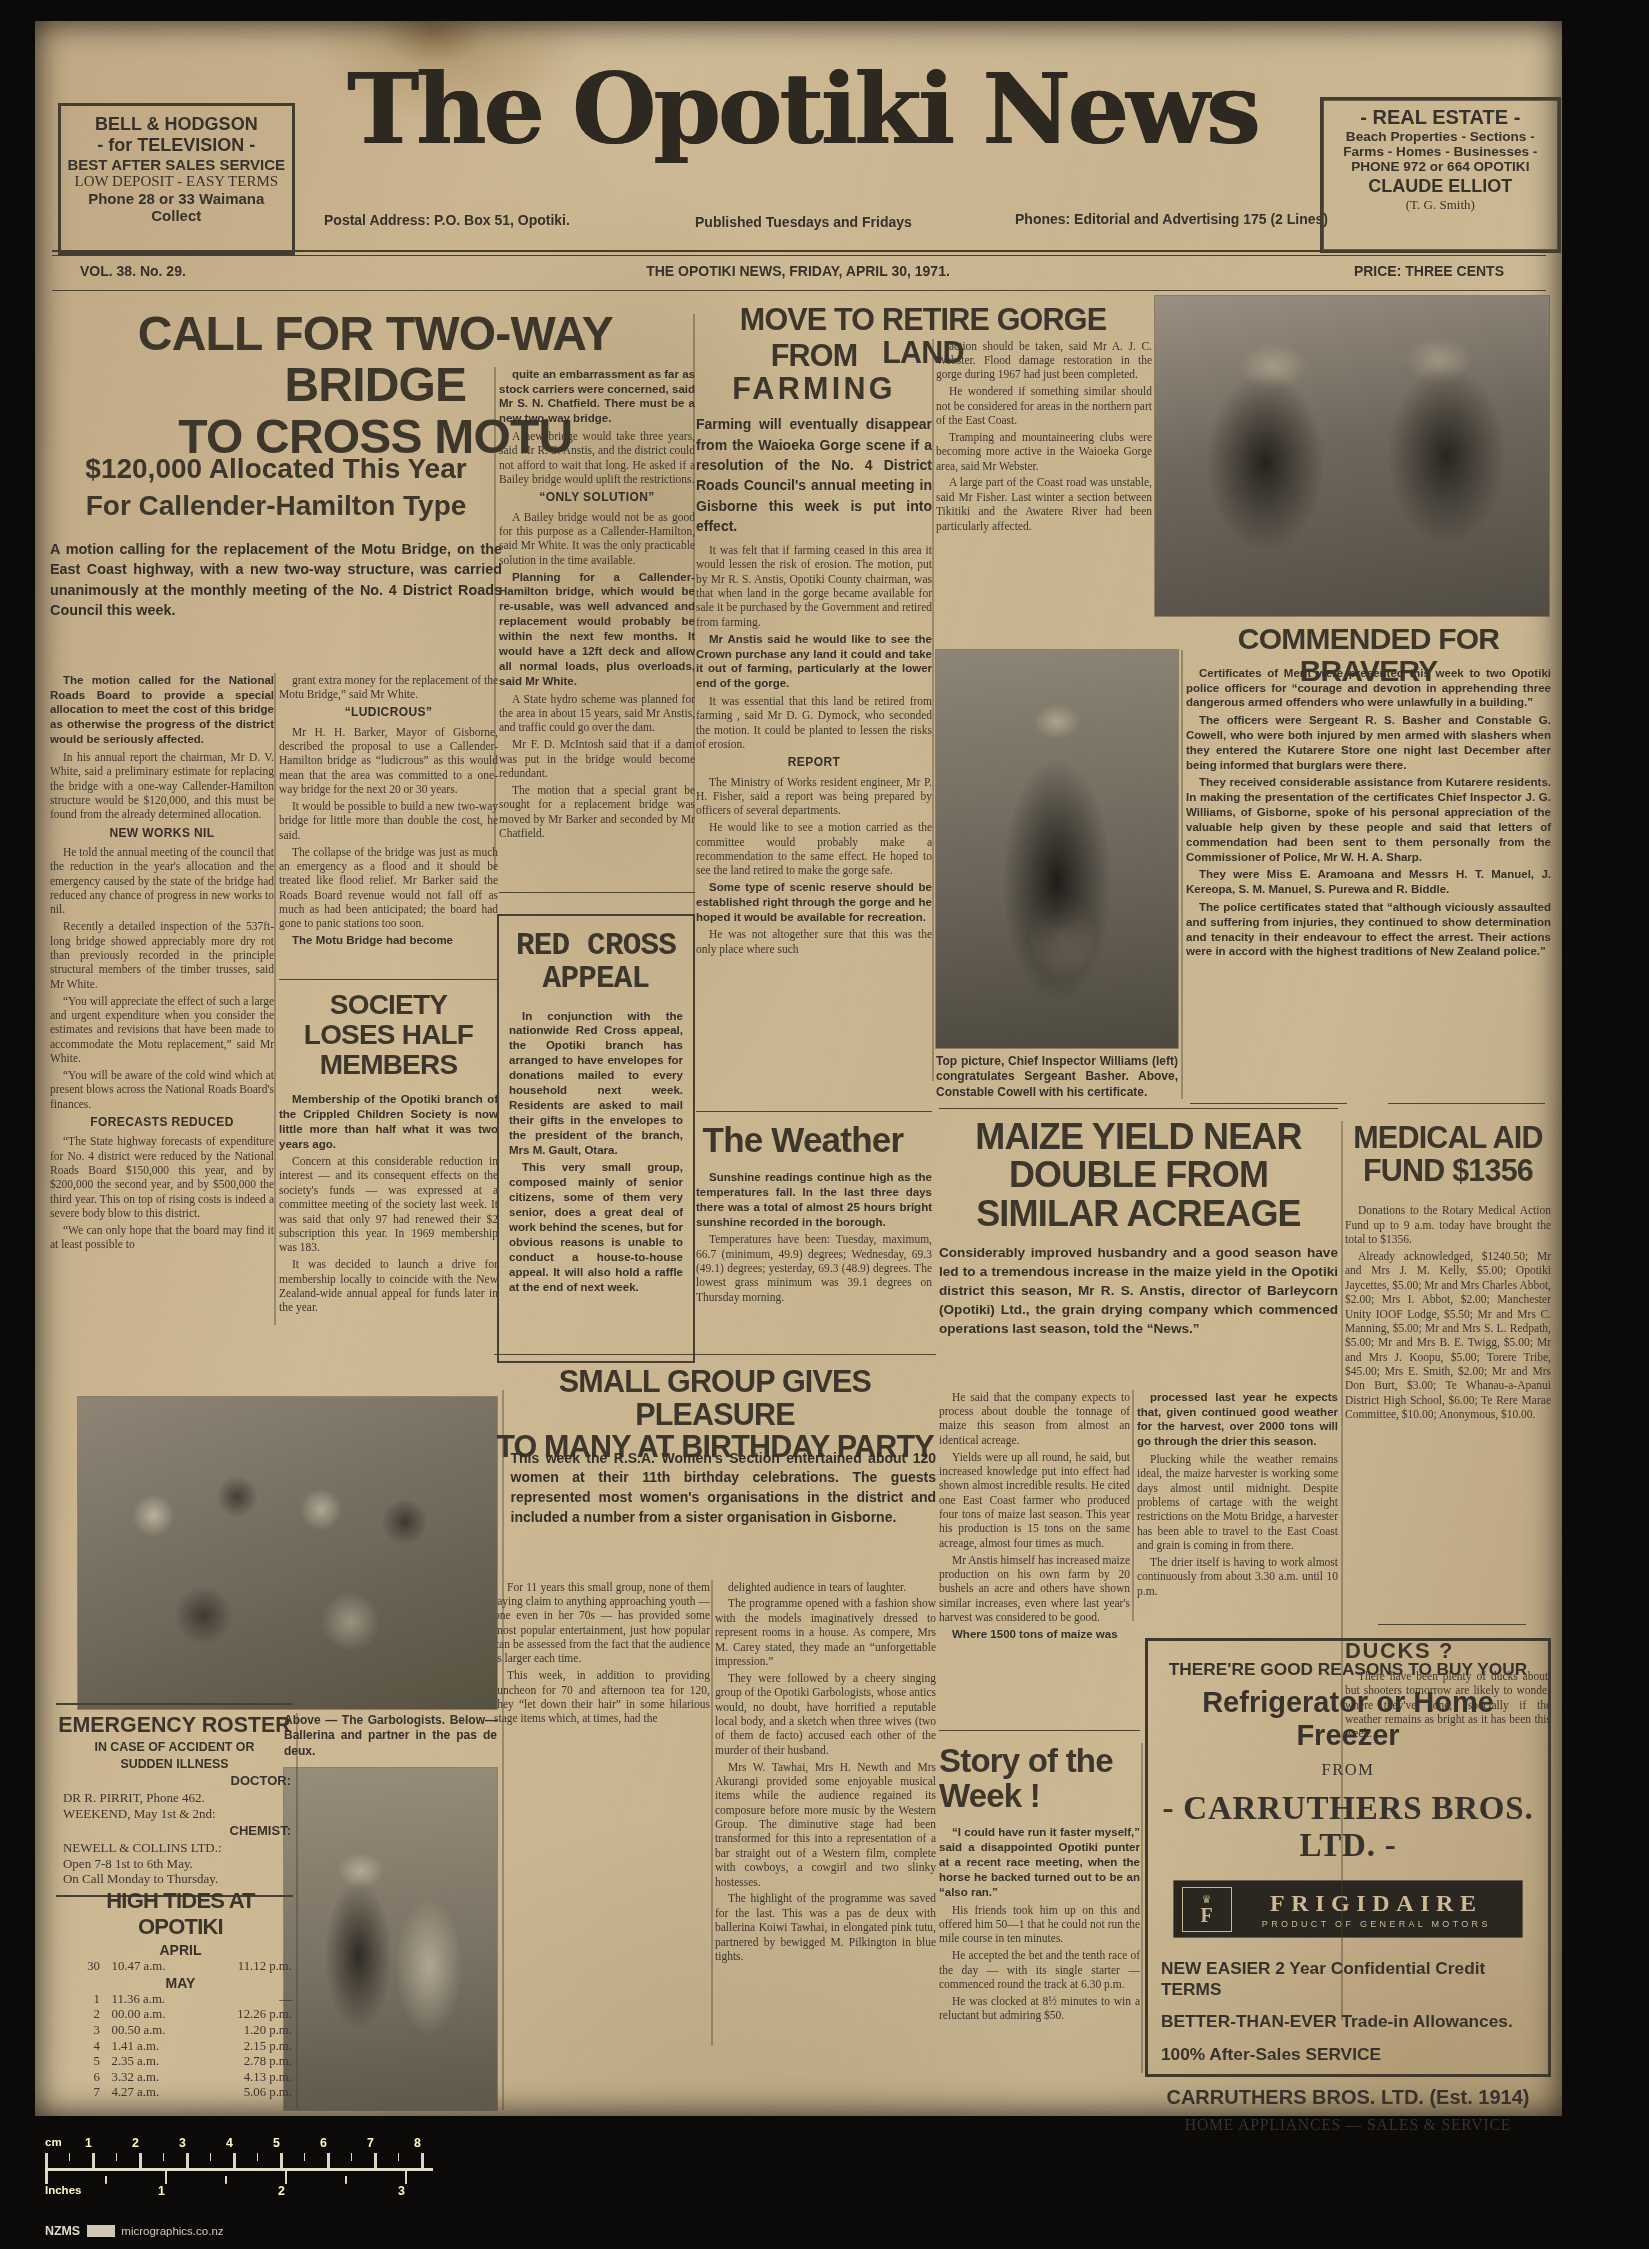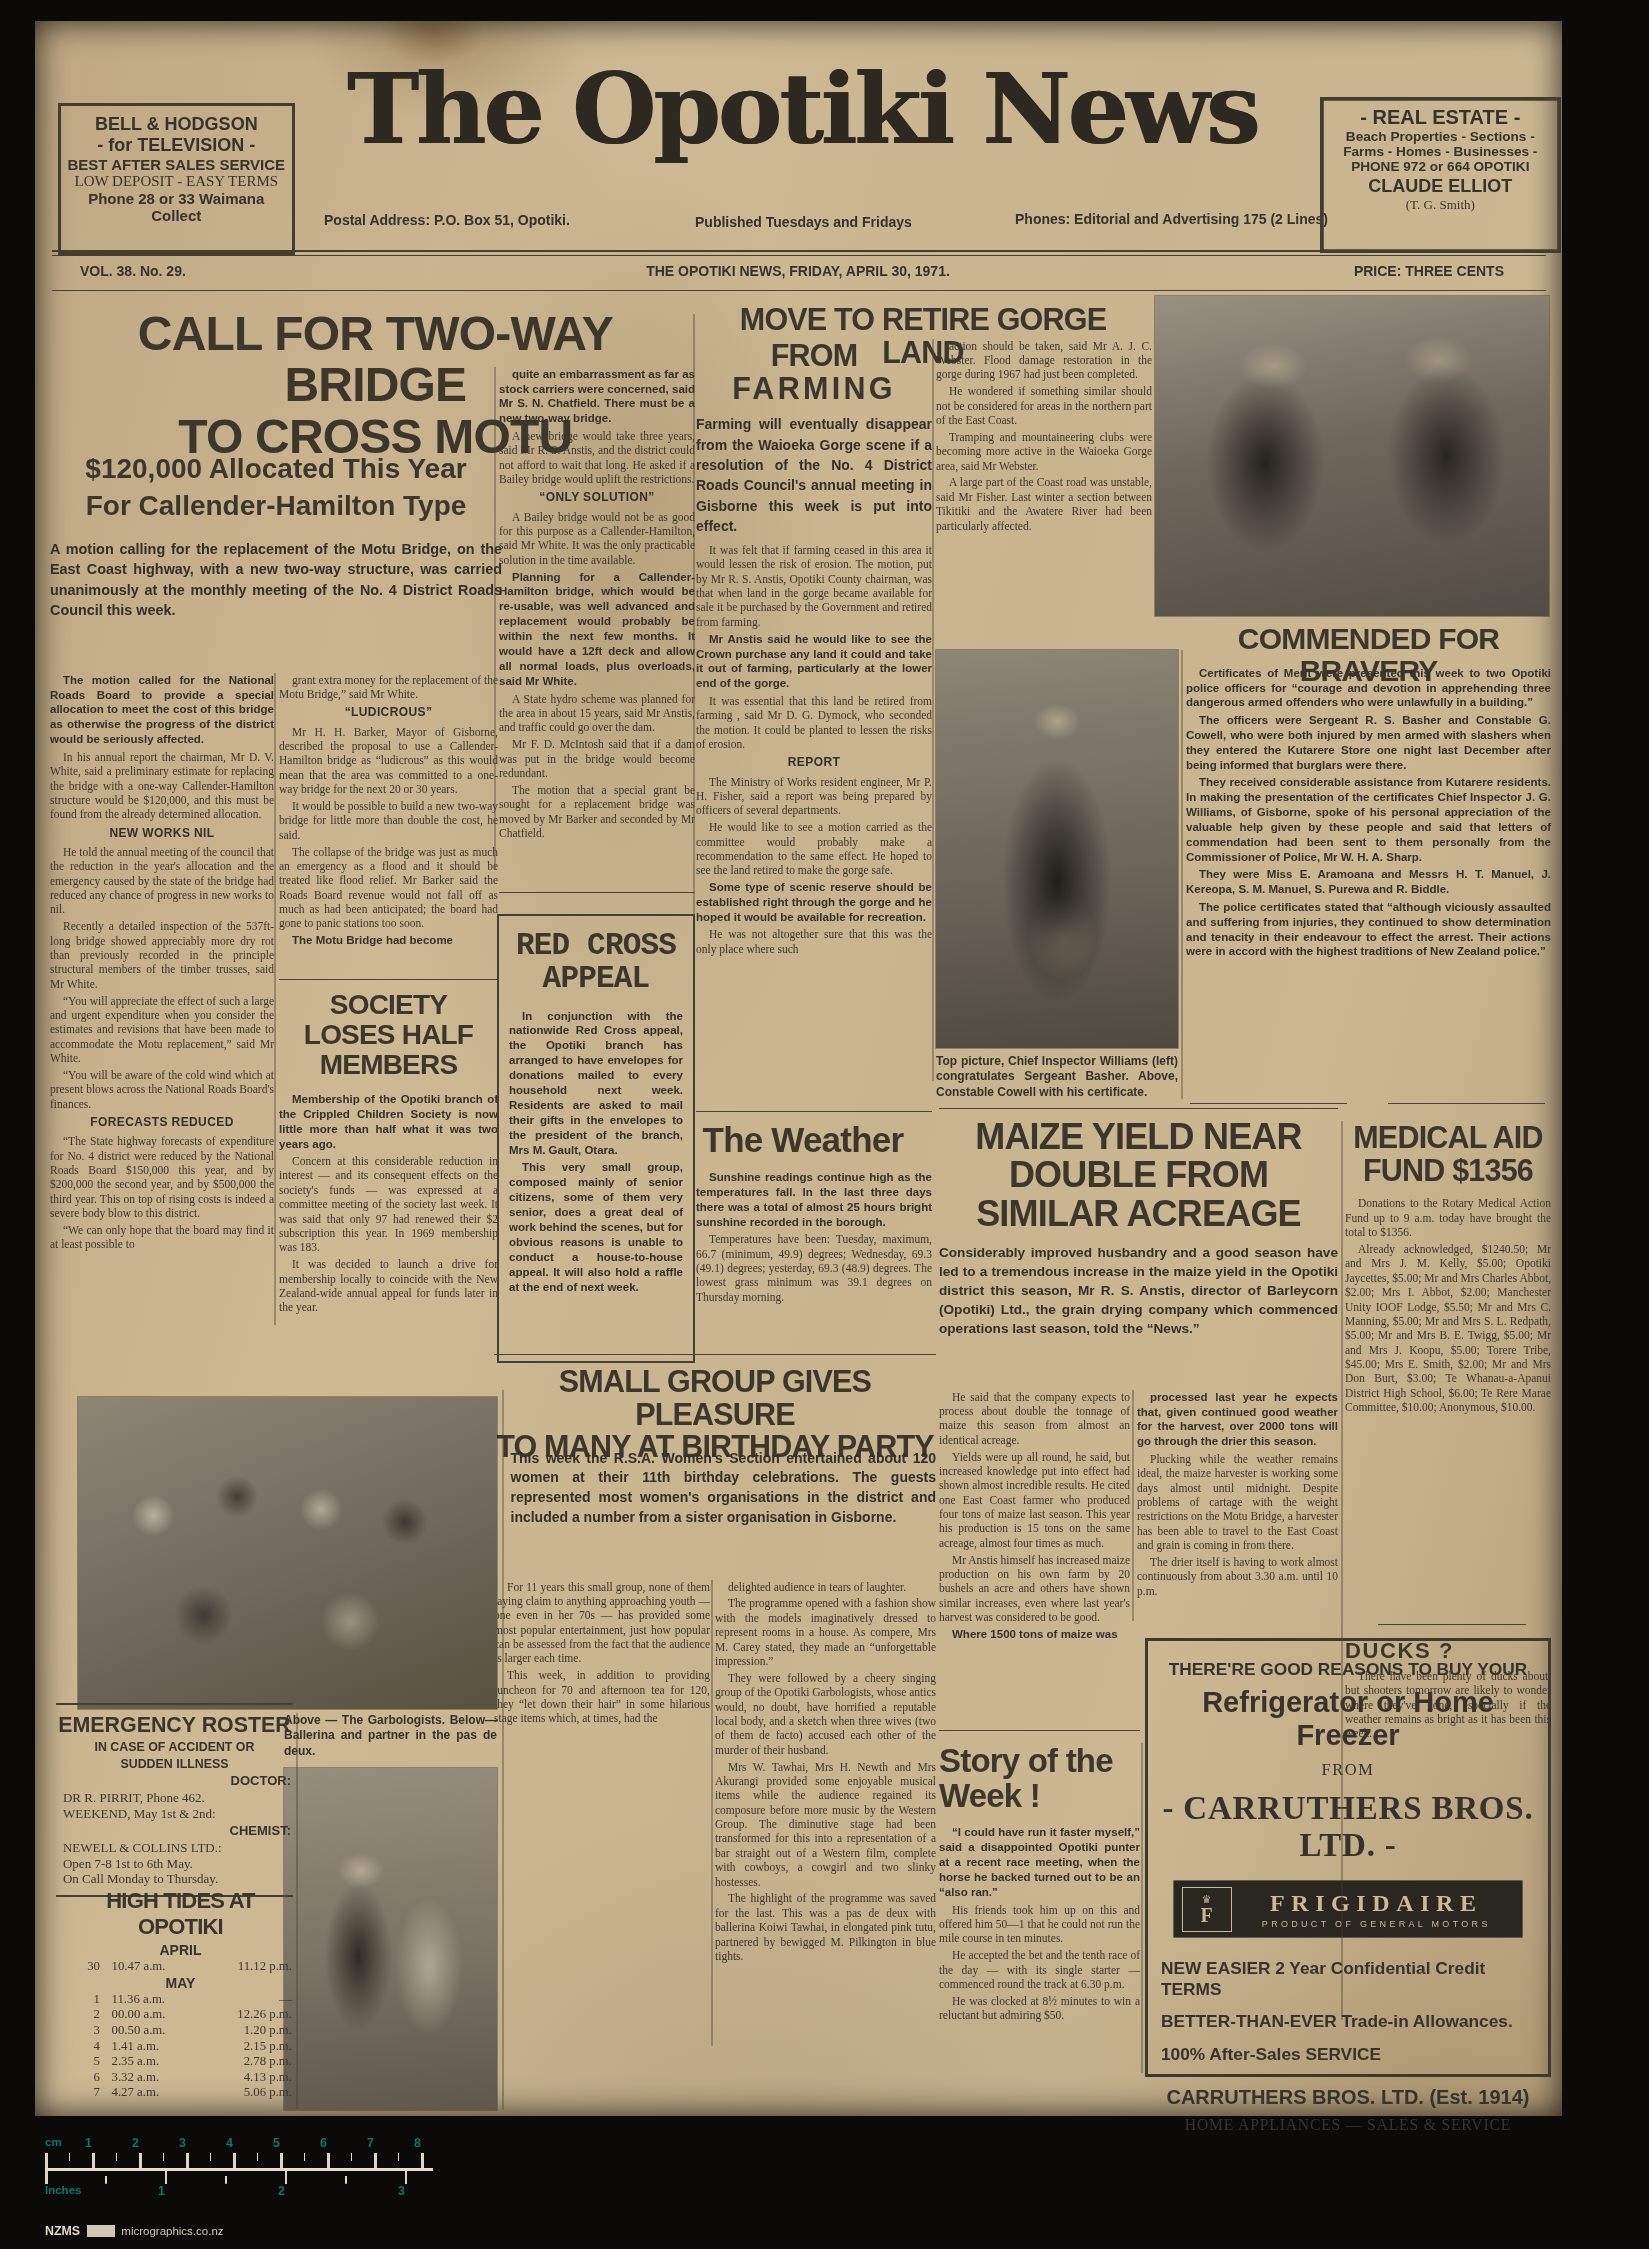--- a/index.html
+++ b/index.html
@@ -70,21 +70,21 @@
   #frig-logo .crown{font-size:10.7px;}
   #frig-logo .f{font-family:"Liberation Serif",serif;font-weight:bold;font-size:20px;}
   #frig-txt{flex:1;color:#cdb995;text-align:center;}
   #frig-name{font-family:"Liberation Serif",serif;font-weight:bold;font-size:24px;letter-spacing:6.6px;}
   #frig-sub{font-family:"Liberation Sans",sans-serif;font-size:9px;letter-spacing:3.3px;margin-top:1.6px;}
   .car-terms{font-family:"Liberation Sans",sans-serif;font-weight:bold;font-size:17.3px;
         text-align:left;margin-top:21.4px;}
   .car-est{font-family:"Liberation Sans",sans-serif;font-weight:bold;font-size:20px;margin-top:21.4px;}
   .car-home{font:15.7px "Liberation Serif",serif;margin-top:6.6px;letter-spacing:0.8px;}
   
-  #ruler{position:absolute;left:45px;top:2136px;width:388px;color:#0f766e;
+  #ruler{position:absolute;left:45px;top:2136px;width:388px;color:#fef9c3;
         font-family:"Liberation Sans",sans-serif;}
   .rul-nums{display:flex;height:16.5px;font-size:12.4px;font-weight:bold;}
   .rul-nums .lab{width:0;overflow:visible;font-size:11.5px;}
   .rul-nums span{display:inline-block;}
   #cm-nums span{width:47px;text-align:right;}
   #in-nums span{width:120px;text-align:right;}
   .ticks-cm{height:15px;margin-top:0.8px;background-image:
       repeating-linear-gradient(90deg,#ddd6c4 0 2.5px,transparent 2.5px 47px),
       repeating-linear-gradient(90deg,#ddd6c4 0 1.6px,transparent 1.6px 23.5px);
       background-size:100% 100%,100% 55%;background-repeat:no-repeat;}
@@ -277,21 +277,21 @@
         <p class="b">processed last year he expects that, given continued good weather for the harvest, over 2000 tons will go through the drier this season.</p>
         <p>Plucking while the weather remains ideal, the maize harvester is working some days almost until midnight. Despite problems of cartage with the weight restrictions on the Motu Bridge, a harvester has been able to travel to the East Coast and grain is coming in from there.</p>
         <p>The drier itself is having to work almost continuously from about 3.30 a.m. until 10 p.m.</p>
       </div>
 
     <div class="abs" style="left:1310px;top:1100px;width:206px;">
       <div class="head" style="font-size:30.5px;">
         <div>MEDICAL AID</div>
         <div>FUND $1356</div>
       </div>
-      <div class="art" style="margin-top:10px;font-size:12.4px;">
+      <div class="art" style="margin-top:17px;font-size:12.4px;">
           <p>Donations to the Rotary Medical Action Fund up to 9 a.m. today have brought the total to $1356.</p>
           <p>Already acknowledged, $1240.50; Mr and Mrs J. M. Kelly, $5.00; Opotiki Jaycettes, $5.00; Mr and Mrs Charles Abbot, $2.00; Mrs I. Abbot, $2.00; Manchester Unity IOOF Lodge, $5.50; Mr and Mrs C. Manning, $5.00; Mr and Mrs S. L. Redpath, $5.00; Mr and Mrs B. E. Twigg, $5.00; Mr and Mrs J. Koopu, $5.00; Torere Tribe, $45.00; Mrs E. Smith, $2.00; Mr and Mrs Don Burt, $3.00; Te Whanau-a-Apanui District High School, $6.00; Te Rere Marae Committee, $10.00; Anonymous, $10.00.</p>
         </div>
     </div>
 
     <div class="hrule" style="left:1343px;top:1603px;width:148px;"></div>
     <div class="abs" style="left:1310px;top:1618px;width:206px;">
       <div class="head" style="font-size:22px;text-align:left;letter-spacing:1.6px;">DUCKS ?</div>
       <div class="art" style="margin-top:6.6px;">
           <p>There have been plenty of ducks about, but shooters tomorrow are likely to wonder where they've gone, especially if the weather remains as bright as it has been this week.</p>

